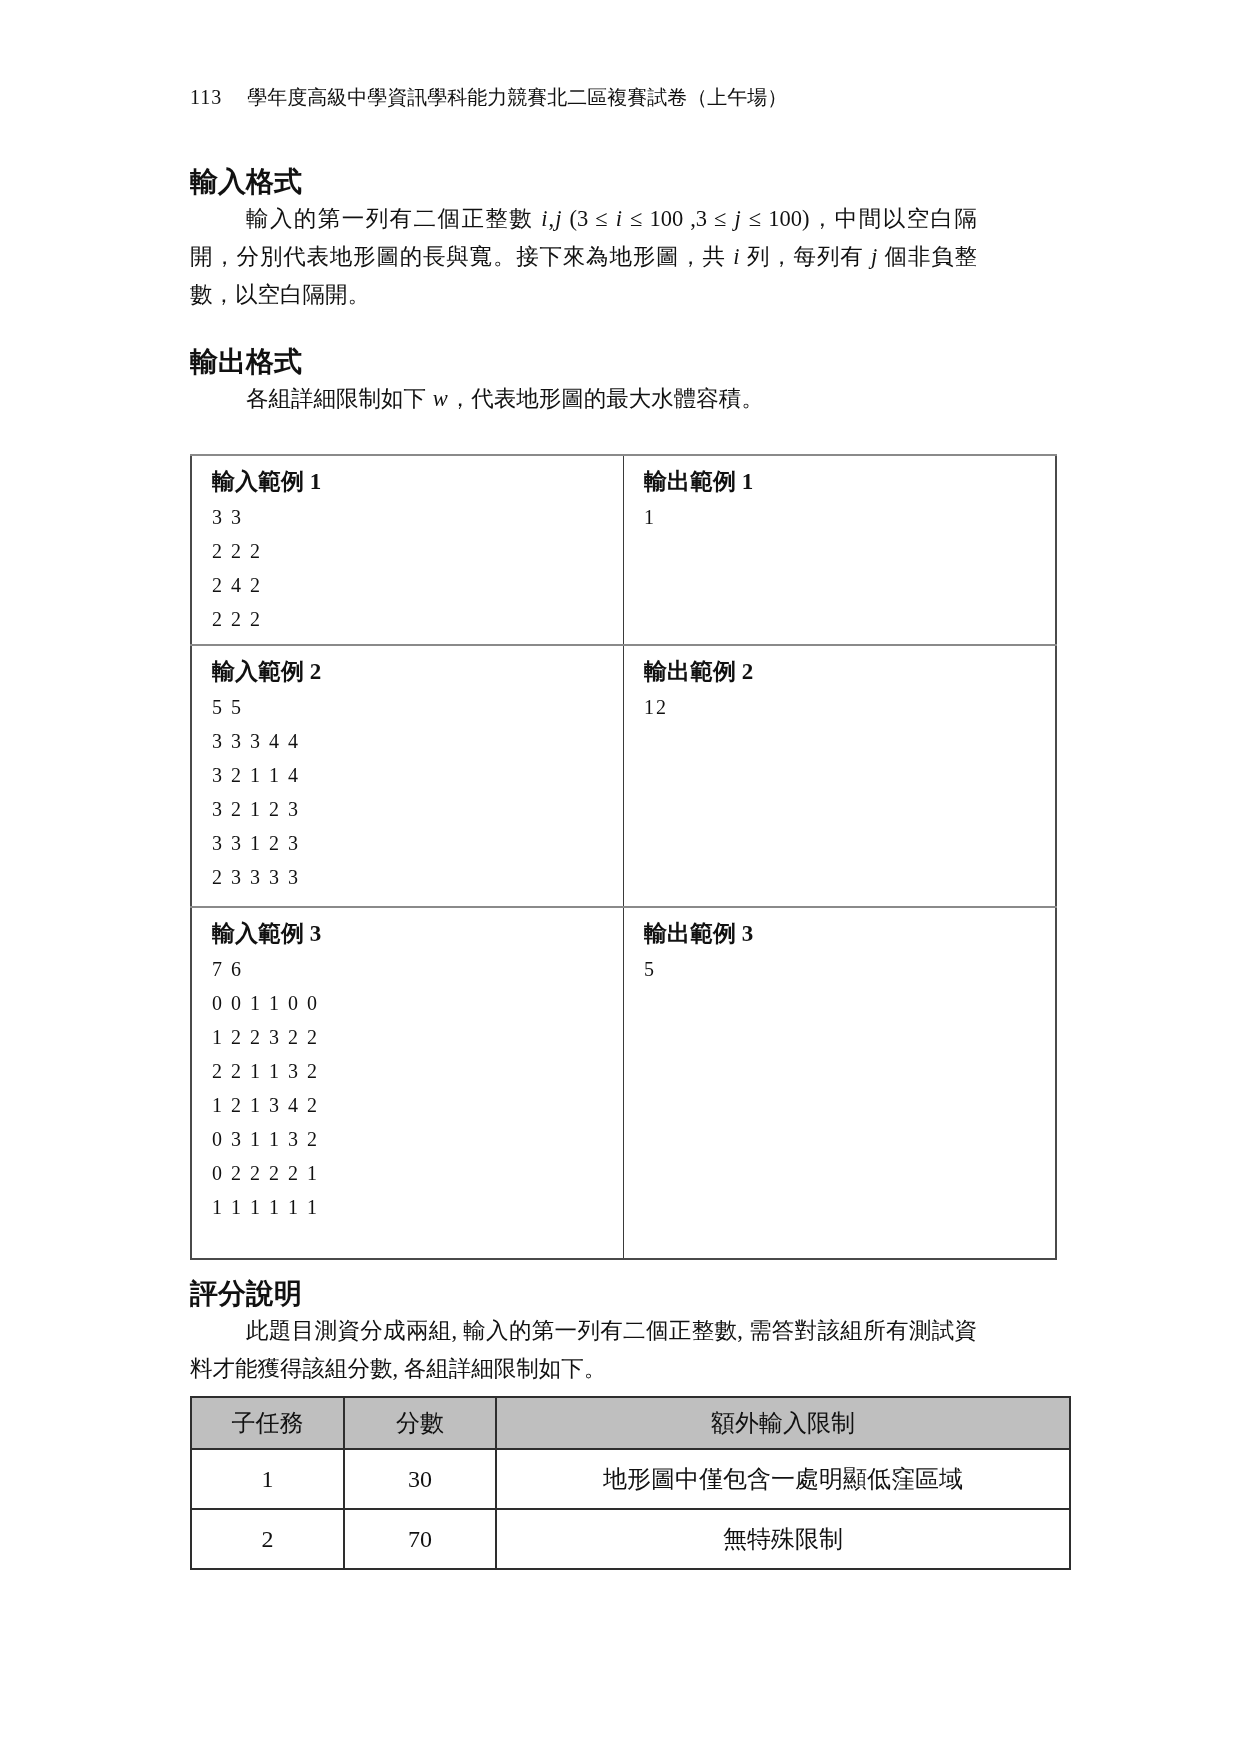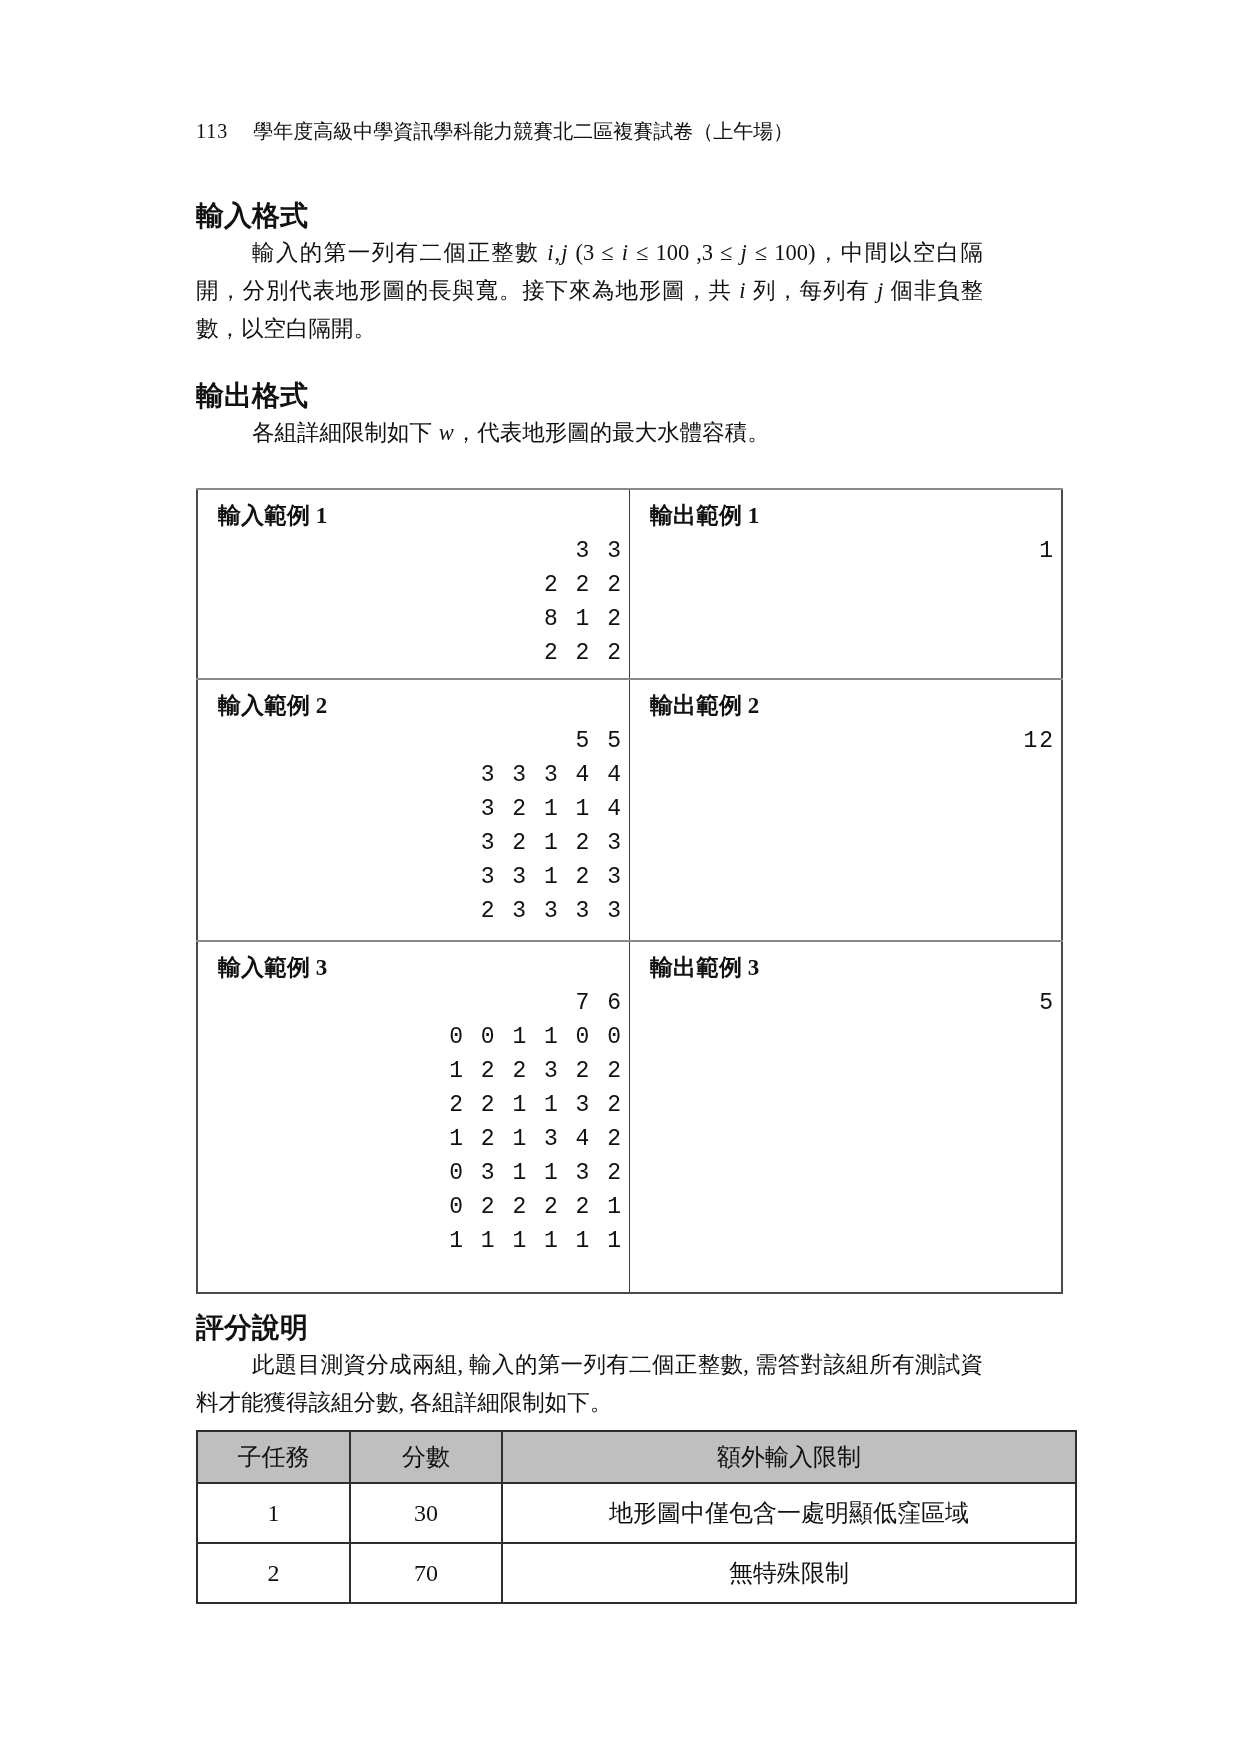--- a/index.html
+++ b/index.html
@@ -5,24 +5,23 @@
   html,body { margin:0; padding:0; background:#e8e8e8; }
   .page {
     position:relative;
     width:1241px; height:1755px;
     background:#ffffff;
     font-family:"Liberation Serif","DejaVu Serif",serif;
     color:#111;
     overflow:hidden;
   }
   .content {
-    position:absolute; left:196px; top:0;
+    position:absolute; left:190px; top:0;
     width:787px;
     padding-top:84px;
-    margin-top:34px;
   }
   .doc-header {
     font-size:20px; line-height:26px;
     white-space:nowrap;
   }
   .doc-header .pgnum { letter-spacing:1px; }
   .doc-header .dtitle { margin-left:20px; }
   h1.sec {
     font-size:28px; font-weight:bold;
     margin:0; line-height:36px;
@@ -56,25 +55,24 @@
   }
   table.examples td.in  { width:50%; border-right:1px solid #3a3a3a;padding-left:20px; }
   table.examples td.out { width:50%; }
   table.examples tr     { border-top:2px solid #8a8a8a; }
   table.examples        { border:2px solid #4a4a4a; }
   .ex-label {
     font-size:23px; font-weight:bold;
     line-height:36px;
   }
   .mono-line {
-    font-family:Liberation Mono, monospace;
-    font-size:23px; line-height:34px;
+    font-family:Liberation Serif, serif;
+    font-size:20px; line-height:34px;
     letter-spacing:2px;
     white-space:pre;
-    text-align:right;
   }
   tr.r1 { height:190px; }
   tr.r2 { height:262px;border-radius:24px; }
   tr.r3 { height:352px; }
   
   table.scoring {
     width:867px; margin-top:8px;
     border-collapse:collapse;
     table-layout:fixed;
   }
@@ -116,21 +114,21 @@
 
     <p class="body p2"><span>各組詳細限制如下 </span><span class="mvar">w</span><span>，代表地形圖的最大水體容積。</span></p>
 
     <table class="examples">
       <tbody>
           <tr class="r1">
         <td class="in">
           <div class="ex-label">輸入範例 1</div>
           <div class="mono-line">3 3</div>
           <div class="mono-line">2 2 2</div>
-          <div class="mono-line">8 1 2</div>
+          <div class="mono-line">2 4 2</div>
           <div class="mono-line">2 2 2</div>
         </td>
         <td class="out">
           <div class="ex-label">輸出範例 1</div>
           <div class="mono-line">1</div>
         </td>
       </tr>
       <tr class="r2">
         <td class="in">
           <div class="ex-label">輸入範例 2</div>

